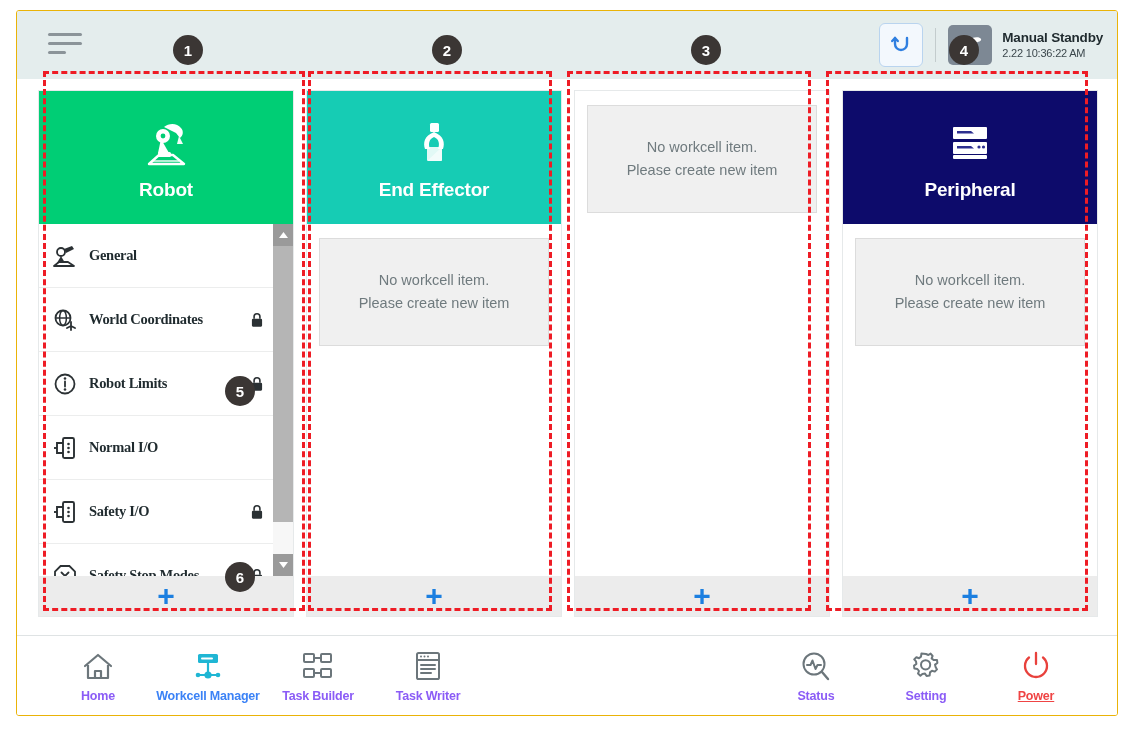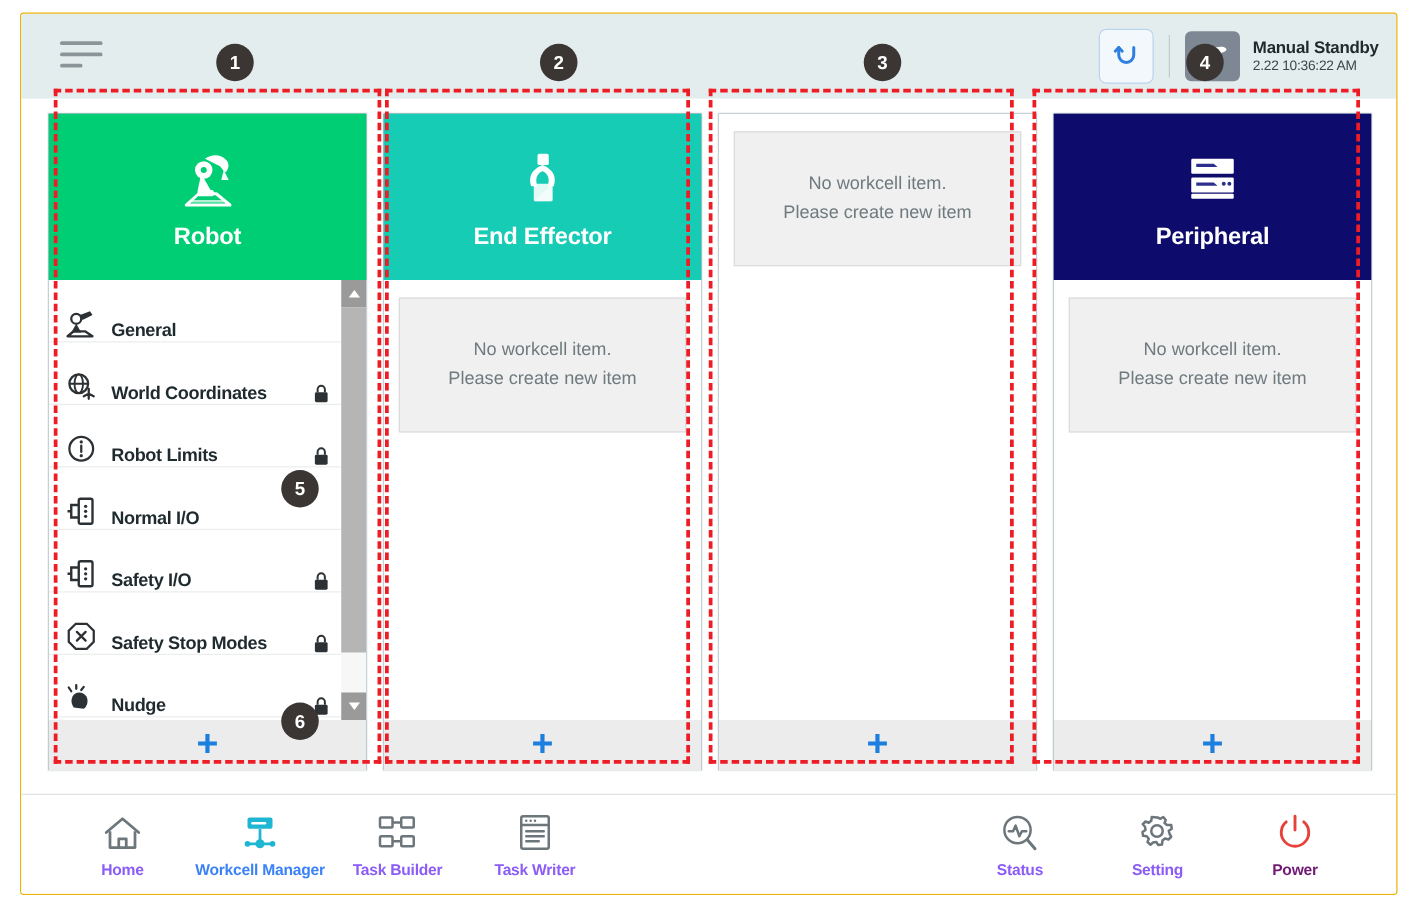--- a/index.html
+++ b/index.html
@@ -119,25 +119,26 @@
     border: 1px solid #dcdcdc;
     display: flex; flex-direction: column;
     align-items: center; justify-content: center;
     color: #6f7a7e; font-size: 14.5px; line-height: 1.6;
   }
 
   
   .list { position: absolute; inset: 0; }
   .list-scroll { position: absolute; left: 0; top: 0; right: 20px; bottom: 0; }
   .list-item {
-    height: 50px;
-    display: flex; align-items: flex-end;
+    height: 64px;
+    display: flex; align-items: center;
     border-bottom: 1px solid #eceded;
     padding: 0 8px 0 12px;
     cursor: pointer;
+    font-family: Liberation Serif, serif;
   }
   .li-icon {
     width: 28px; height: 28px; flex: 0 0 28px;
     display: flex; align-items: center; justify-content: center;
     margin-right: 10px;
   }
   .li-label {
     flex: 1; font-size: 14.5px; font-weight: bold;
     color: #1f2a2e; letter-spacing: -0.3px; white-space: nowrap;
   }
@@ -176,21 +177,21 @@
     display: flex; flex-direction: column;
     align-items: center; justify-content: center;
     cursor: pointer;
   }
   .nav-ico { height: 34px; display:flex; align-items:center; justify-content:center; }
   .nav-label {
     margin-top: 6px; font-size: 12.5px; font-weight: bold;
     color: #8b5cf6; letter-spacing: -0.2px;
   }
   .nav-item.active .nav-label { color: #3b82f6; }
-  .nav-item.power .nav-label { color: #701a75; }
+  .nav-item.power .nav-label { color: #ef4444; text-decoration: underline; }
 
   
   .anno { position: absolute; inset: 0; pointer-events: none; z-index: 40; }
   .dash {
     position: absolute;
     border: 3px dashed #ee1c25;
   }
   .badge {
     position: absolute;
     width: 30px; height: 30px; border-radius: 50%;

